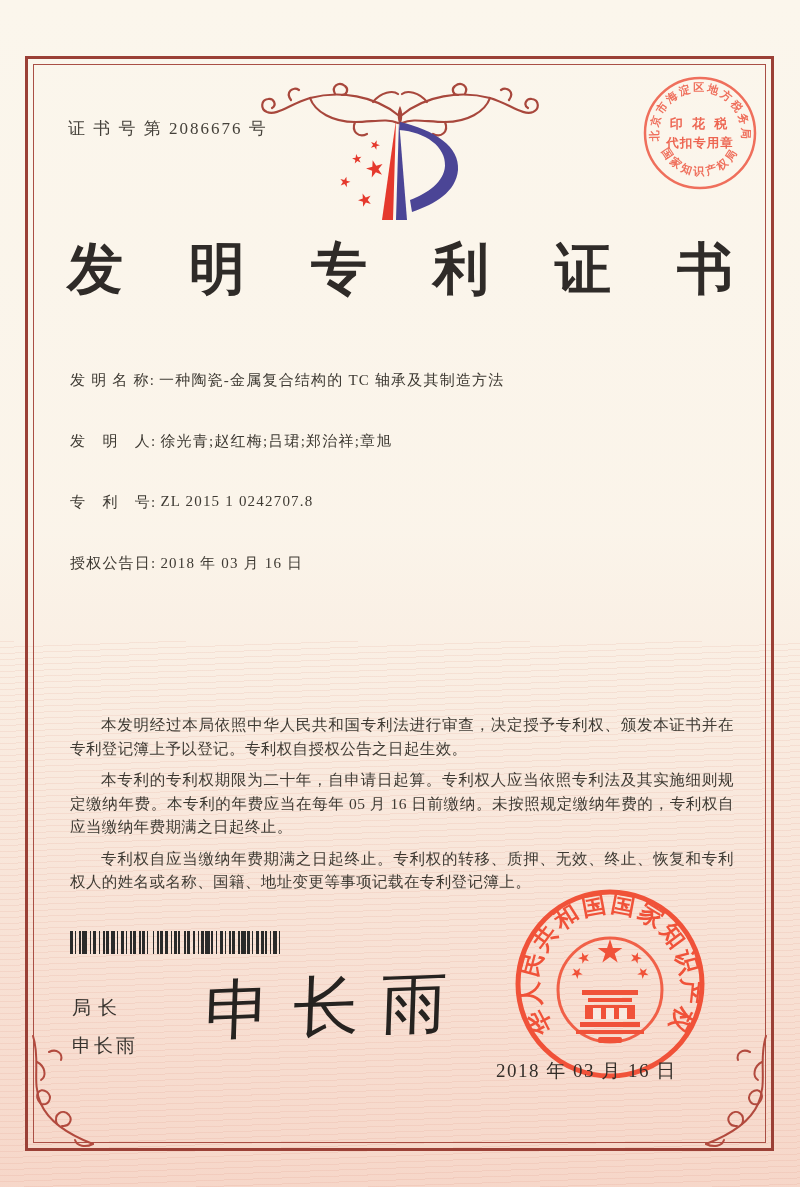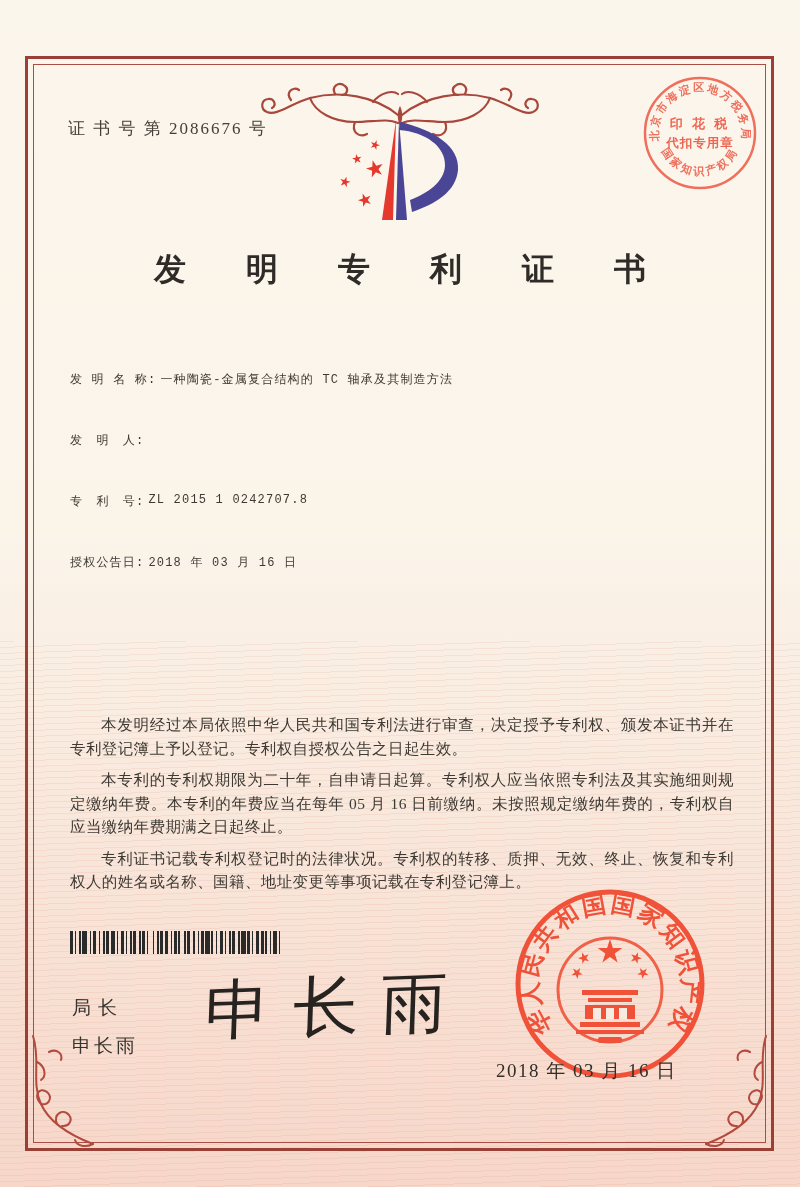--- a/index.html
+++ b/index.html
@@ -31,26 +31,26 @@
 
   .logo { position:absolute; left:320px; top:92px; width:180px; height:150px; z-index:4; }
 
   .tax-stamp { position:absolute; left:636px; top:70px; width:130px; height:130px; z-index:5; opacity:.92; }
   .stamp-arc { font-size:11px; letter-spacing:2.4px; fill:#ee6450; font-weight:bold; }
   .stamp-arc-bottom { font-size:11px; letter-spacing:2.6px; fill:#ee6450; font-weight:bold; }
   .stamp-center1 { font-size:13px; letter-spacing:3px; fill:#ec5a46; font-weight:bold; }
   .stamp-center2 { font-size:12.5px; letter-spacing:1px; fill:#ec5a46; font-weight:bold; }
 
   .title { position:absolute; left:0; right:0; top:238px; z-index:4; text-align:center;
-    font-size:32px; font-weight:bold; letter-spacing:26px; text-indent:26px;
+    font-size:56px; font-weight:bold; letter-spacing:26px; text-indent:26px;
     color:#2f2b28; line-height:62px; }
 
   .fields { position:absolute; left:70px; right:60px; top:371px; z-index:4; }
   .field-row { display:flex; height:61px; align-items:flex-start;
-    font-size:12px; color:#3e3a33; letter-spacing:1.2px;font-family:Liberation Mono, monospace; }
+    font-size:15px; color:#3e3a33; letter-spacing:1.2px; }
   .field-label { white-space:pre; }
   .field-value { margin-left:4px; }
 
   .paragraphs { position:absolute; left:70px; right:66px; top:713px; z-index:4; }
   .paragraphs p { margin:0 0 8px 0; text-indent:2em; font-size:15.5px; line-height:23.5px;
     text-align:justify; color:#3e3a33; letter-spacing:0.4px; }
 
   .barcode { position:absolute; left:70px; top:931px; width:224px; height:23px;
     display:flex; overflow:hidden; z-index:4; }
   .bc-bar { flex:none; background:#2a2a2a; height:100%; }
@@ -146,35 +146,36 @@
 
   <div class="title">发 明 专 利 证 书</div>
 
   <div class="fields">
     <div class="field-row">
       <span class="field-label">发 明 名 称:</span>
       <span class="field-value">一种陶瓷-金属复合结构的 TC 轴承及其制造方法</span>
     </div>
     <div class="field-row">
       <span class="field-label">发　明　人:</span>
+      <span class="field-value">徐光青;赵红梅;吕珺;郑治祥;章旭</span>
     </div>
     <div class="field-row">
       <span class="field-label">专　利　号:</span>
       <span class="field-value">ZL 2015 1 0242707.8</span>
     </div>
     <div class="field-row">
       <span class="field-label">授权公告日:</span>
       <span class="field-value">2018 年 03 月 16 日</span>
     </div>
   </div>
 
   <div class="paragraphs">
     <p>本发明经过本局依照中华人民共和国专利法进行审查，决定授予专利权、颁发本证书并在专利登记簿上予以登记。专利权自授权公告之日起生效。</p>
     <p>本专利的专利权期限为二十年，自申请日起算。专利权人应当依照专利法及其实施细则规定缴纳年费。本专利的年费应当在每年 05 月 16 日前缴纳。未按照规定缴纳年费的，专利权自应当缴纳年费期满之日起终止。</p>
-    <p>专利证书记载专利权登记时的法律状况。专利权的转移、质押、无效、终止、恢复和专利权人的姓名或名称、国籍、地址变更等事项记载在专利登记簿上。</p>
+    <p>专利权自应当缴纳年费期满之日起终止。专利权的转移、质押、无效、终止、恢复和专利权人的姓名或名称、国籍、地址变更等事项记载在专利登记簿上。</p>
   </div>
 
   <div class="barcode">
       <span class="bc-bar" style="width: 3px;"></span>
       <span class="bc-gap" style="width: 1.5px;"></span>
       <span class="bc-bar" style="width: 1.5px;"></span>
       <span class="bc-gap" style="width: 3px;"></span>
       <span class="bc-bar" style="width: 1.5px;"></span>
       <span class="bc-gap" style="width: 1.5px;"></span>
       <span class="bc-bar" style="width: 4.5px;"></span>

